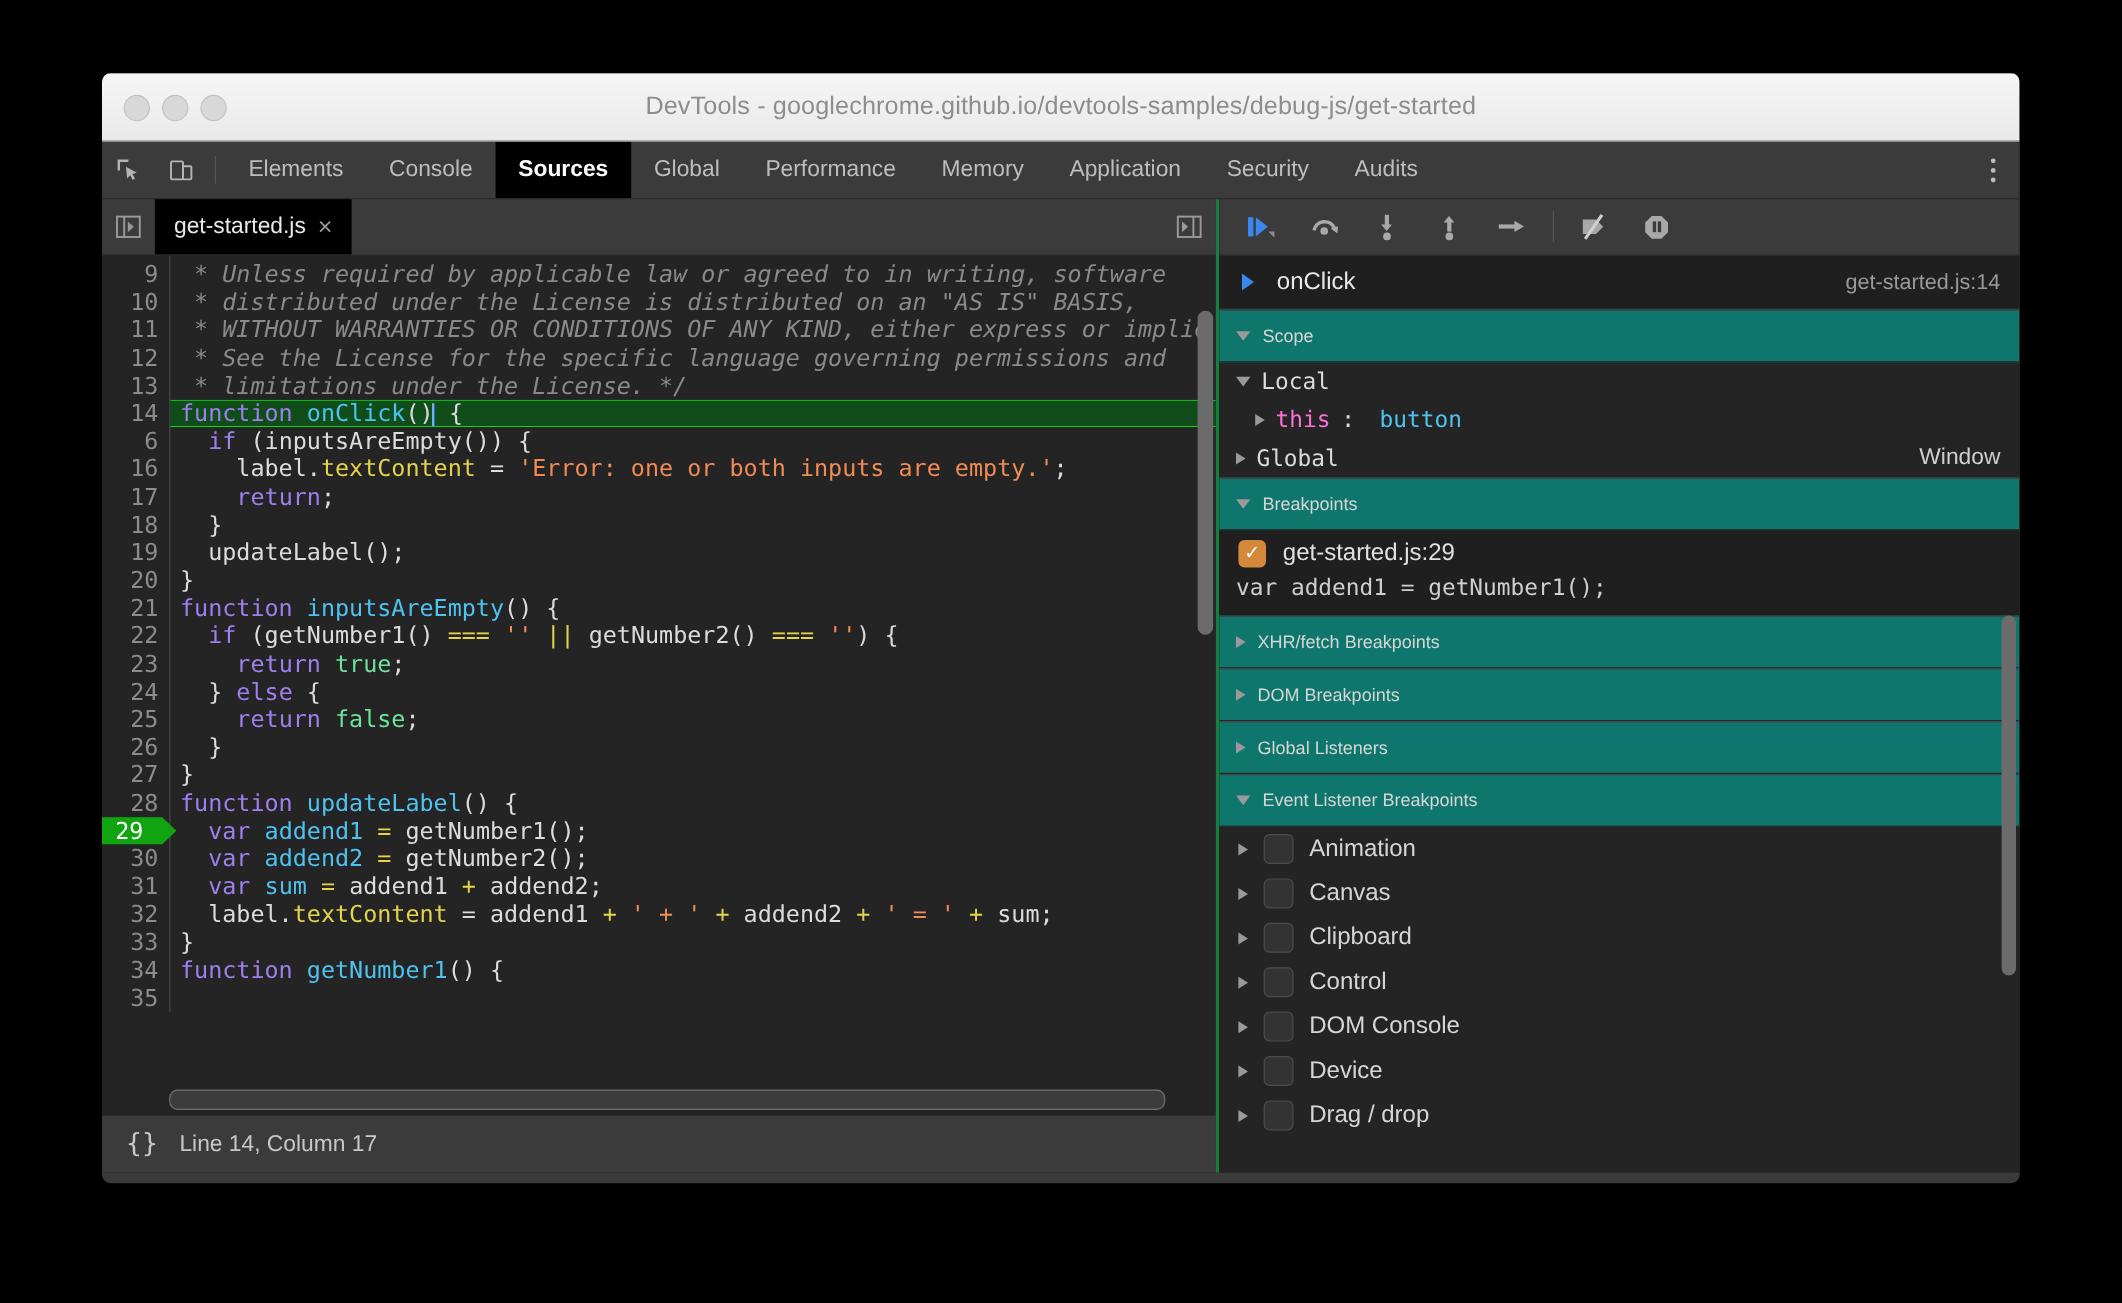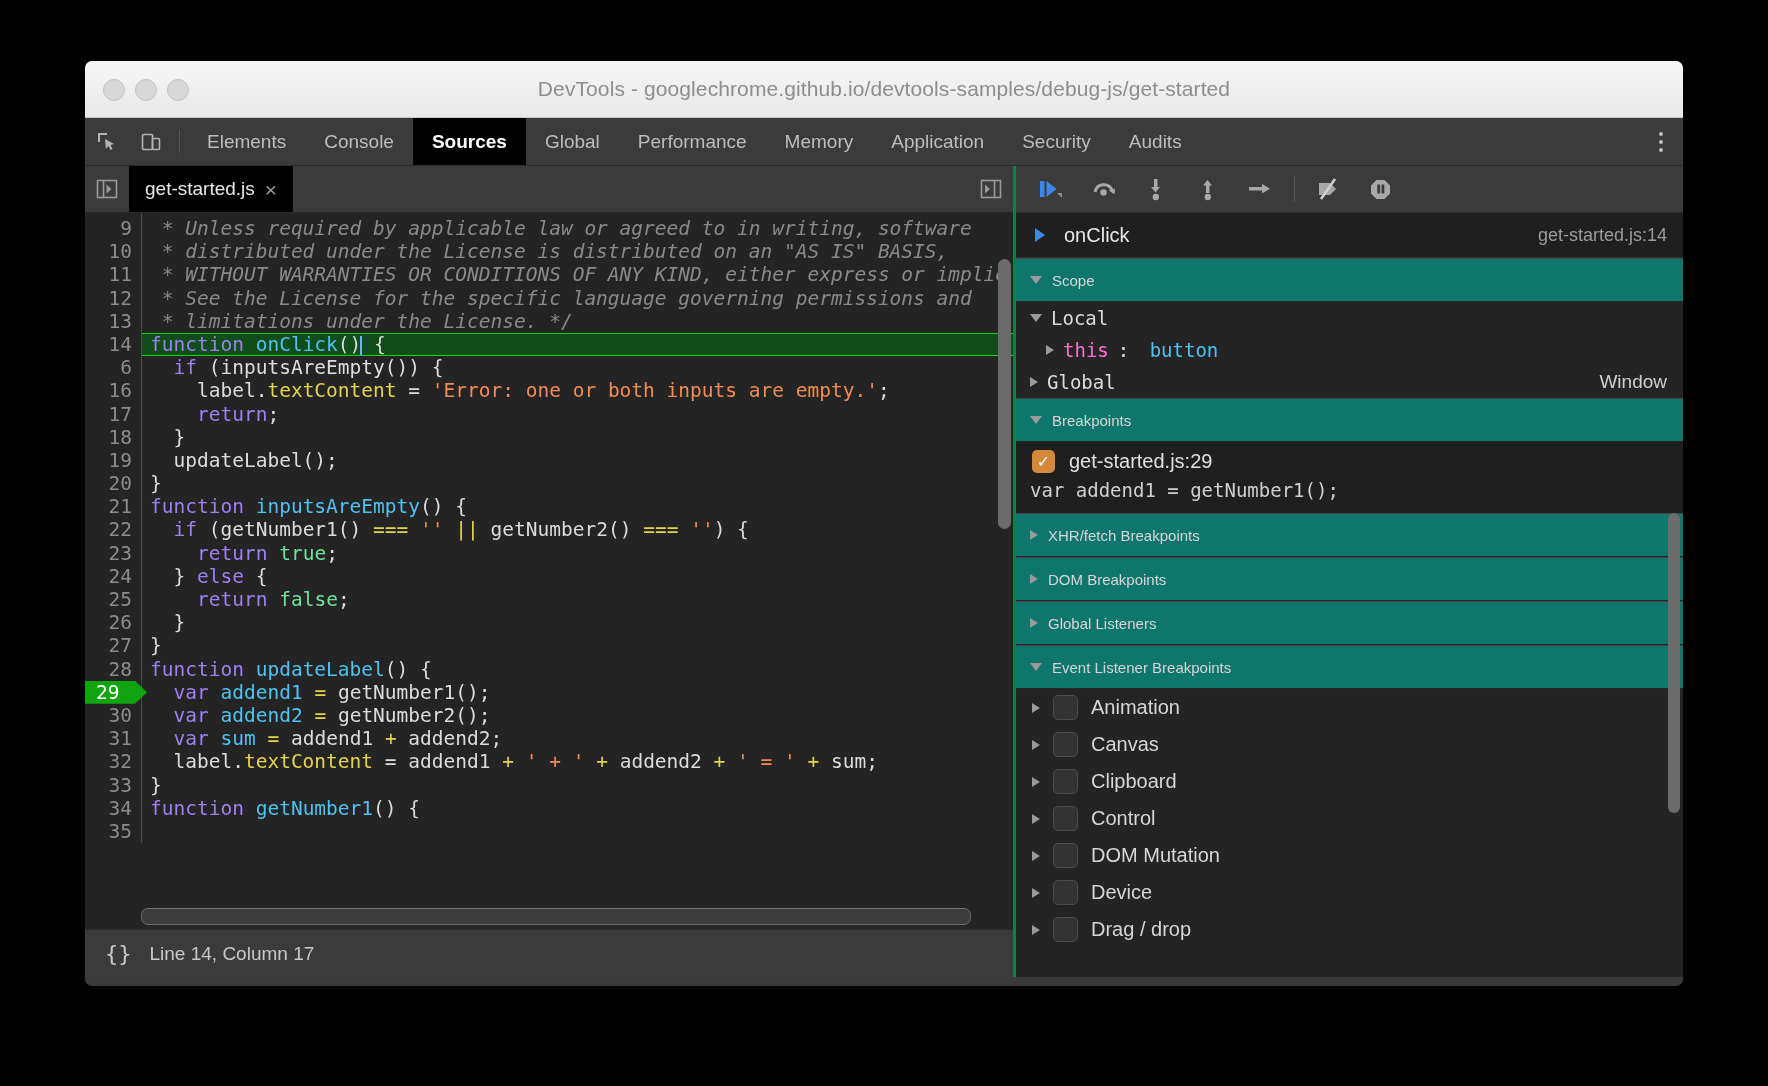--- a/index.html
+++ b/index.html
@@ -445,21 +445,21 @@
               <span>Clipboard</span>
             </div>
             <div class="ev-row">
               <span class="tri"></span>
               <span class="cbx empty"></span>
               <span>Control</span>
             </div>
             <div class="ev-row">
               <span class="tri"></span>
               <span class="cbx empty"></span>
-              <span>DOM Mutation</span>
+              <span>DOM Console</span>
             </div>
             <div class="ev-row">
               <span class="tri"></span>
               <span class="cbx empty"></span>
               <span>Device</span>
             </div>
             <div class="ev-row">
               <span class="tri"></span>
               <span class="cbx empty"></span>
               <span>Drag / drop</span>

